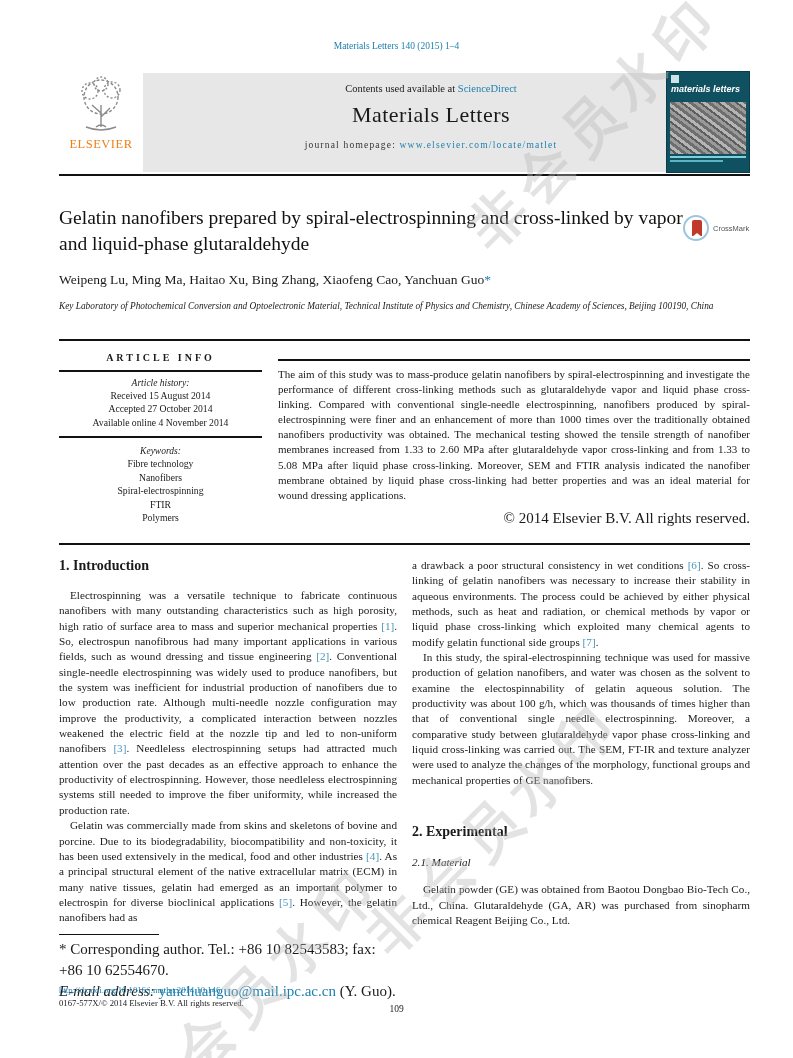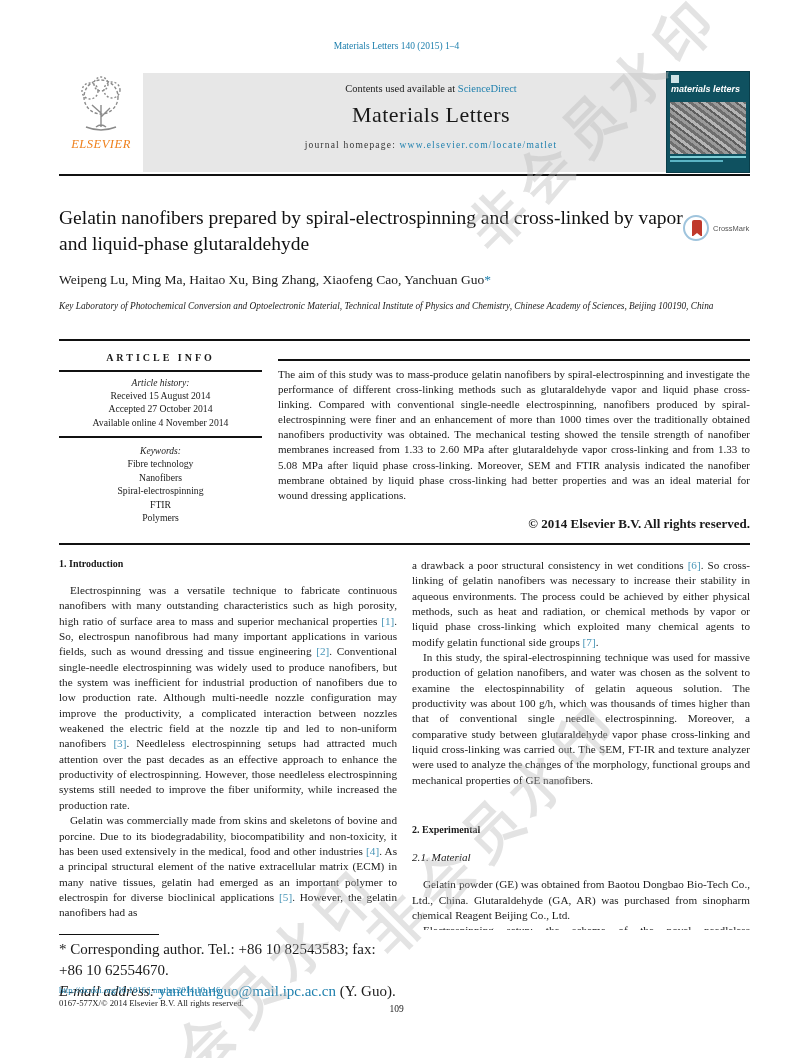--- a/index.html
+++ b/index.html
@@ -25,21 +25,21 @@
   .wm2 { left:330px; top:790px; }
   .wm3 { left:90px;  top:955px; }
 
   
   .citation { position:absolute; top:41px; left:0; width:100%; text-align:center; font-size:9.5px; }
 
   
   .banner { position:absolute; left:59px; top:73px; width:691px; height:99px; }
   .logo-box { position:absolute; left:0; top:0; width:84px; height:99px; background:#fff; text-align:center; }
   .logo-tree { display:block; margin:2px auto 0; }
-  .logo-word { font-size:12.5px; color:#ef7f1a; letter-spacing:0.5px; font-family:"Liberation Serif",serif;font-style:italic; }
+  .logo-word { font-size:12.5px; color:#ef7f1a; letter-spacing:0.5px; font-family:"Liberation Serif",serif; }
   .banner-center {
     position:absolute; left:84px; top:0; width:576px; height:99px;
     background:#e7e7e7; text-align:center; padding-top:10px;
   }
   .contents-line { font-size:10.5px; }
   .journal-title { font-size:22px; margin-top:8px; letter-spacing:0.5px; }
   .homepage-line { font-family:Liberation Serif, serif; font-size:9.5px; letter-spacing:1.2px; margin-top:12px; color:#333; }
   .cover {
     position:absolute; right:0; top:-2px; width:84px; height:102px;
     background:#0f5160; border:1px solid #0a3d49; overflow:hidden;
@@ -76,28 +76,28 @@
   
   .info-abs { position:absolute; left:59px; top:352px; width:691px; display:flex; }
   .info-col { width:203px; flex:none;text-align:center; }
   .abs-col  { margin-left:16px; flex:1; }
   .sec-head { font-size:10px; font-weight:bold; letter-spacing:3px; }
   .hr2 { height:1.6px; background:#111; margin:7px 0 6px; }
   .hist-label, .kw-label { font-style:italic; font-size:9.5px; margin-bottom:1px; }
   .hist-line, .kw-line { font-size:9.7px; line-height:1.4; }
   .kw-block { margin-top:8px; }
   .abs-text { font-size:11px; line-height:1.38; text-align:justify; }
-  .abs-copy { font-size:13px; text-align:right; margin-top:13px;font-weight:bold; }
+  .abs-copy { font-size:15px; text-align:right; margin-top:7px; }
   .rule2 { position:absolute; left:59px; top:543px; width:691px; height:2px; background:#111; }
 
   
   .body-cols { position:absolute; left:59px; top:558px; width:691px; height:372px; display:flex; overflow:hidden; }
   .bcol { width:338px; flex:none; }
   .bcol.right { margin-left:15px; }
-  .h1 { font-size:10px; font-weight:bold; margin-bottom:14px; }
+  .h1 { font-size:14px; font-weight:bold; margin-bottom:14px; }
   .h1.sp { margin-top:36px; }
   .h2 { font-size:11.2px; font-style:italic; margin:16px 0 14px; }
   .para { font-size:11.2px; line-height:1.37; text-align:justify; }
   .para.indent { text-indent:11px; }
 
   
   .footnote { position:absolute; left:59px; top:934px; width:340px; }
   .fn-rule { width:100px; height:1px; background:#111; margin-bottom:4px; }
   .fn-line { font-size:15px; line-height:1.4; }
   .fn-line .em { font-style:italic; }

